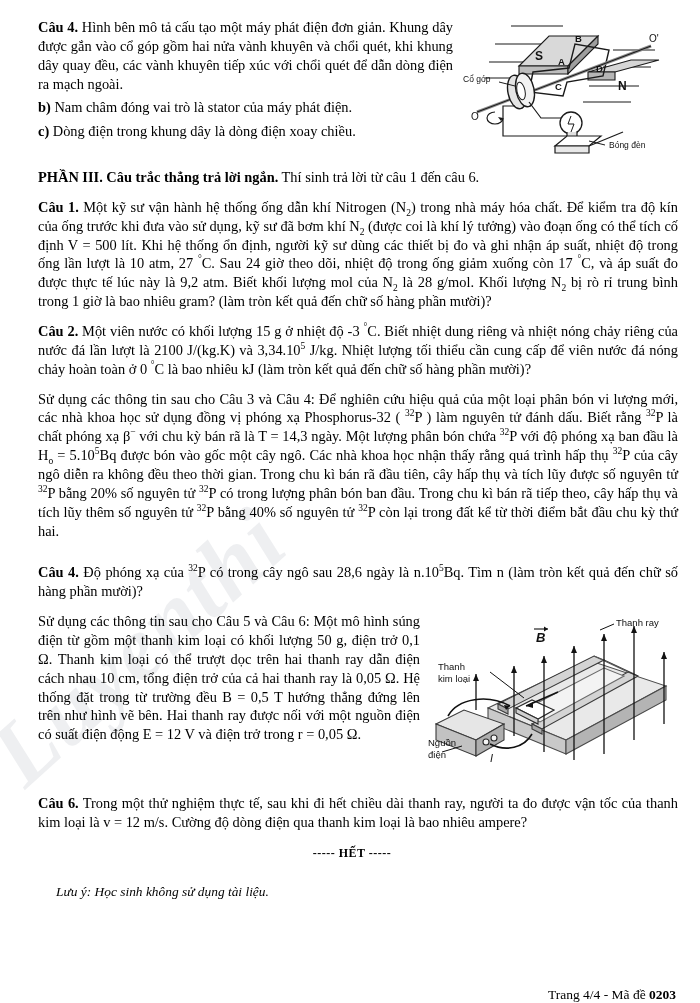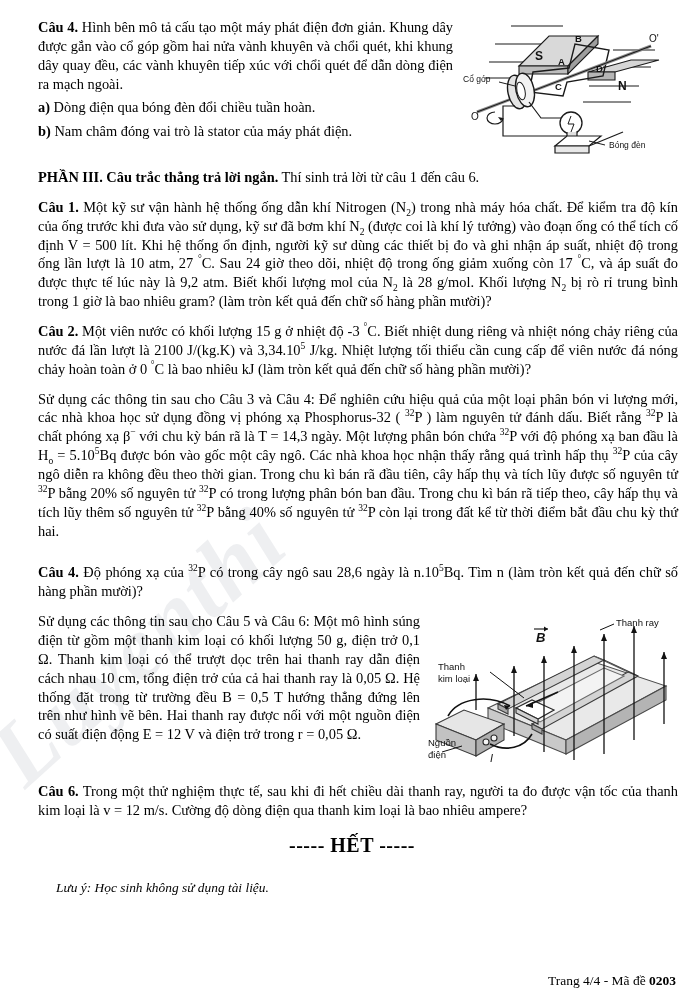--- a/index.html
+++ b/index.html
@@ -64,46 +64,46 @@
     float: right;
     width: 215px;
     height: 140px;
     margin: 2px 0 2px 10px;
     position: relative;
   }
   .fig-rail {
     float: right;
     width: 250px;
     height: 160px;
-    margin: 0 0 4px 8px;
+    margin: 0 0 16px 8px;
     position: relative;
   }
   .block { overflow: hidden; }
 
   .gap-sm { height: 6px; }
   .gap-md { height: 9px; }
 
   .het {
     text-align: center;
     font-weight: bold;
-    font-size: 20px;
+    font-size: 12px;
     margin: 14px 0 4px 0;
     letter-spacing: 0.5px;
   }
   .note {
     font-style: italic;
     font-size: 13.4px;
     line-height: 1.35;
     margin: 22px 0 0 30px;
   }
   .note .note-l1 { display: block; }
   .footer {
     position: absolute;
     right: 24px;
-    bottom: 14px;
+    bottom: 0;
     font-size: 13.5px;
     z-index: 10;
   }
   .footer b { font-weight: bold; }
   svg { display: block; }
   svg text { font-family: "Liberation Sans", sans-serif; }
 </style>
 </head>
 <body>
 
@@ -177,24 +177,24 @@
           <text x="146" y="128">Bóng đèn</text>
         </g>
         <line x1="142" y1="125" x2="126" y2="121" stroke="#1a1a1a" stroke-width="1"></line>
       </svg>
     </div>
 
     <p>
       <span class="lbl">Câu 4.</span><span> Hình bên mô tả cấu tạo một máy phát điện đơn giản. Khung dây được gắn vào cổ góp gồm hai nửa vành khuyên và chổi quét, khi khung dây quay đều, các vành khuyên tiếp xúc với chổi quét để dẫn dòng điện ra mạch ngoài.</span>
     </p>
     <p>
-      <span class="lbl">a)</span><span> Dòng điện qua bóng đèn đổi chiều tuần hoàn.</span>
+      <span class="lbl">b)</span><span> Nam châm đóng vai trò là stator của máy phát điện.</span>
     </p>
     <p>
-      <span class="lbl">b)</span><span> Nam châm đóng vai trò là stator của máy phát điện.</span>
+      <span class="lbl">c)</span><span> Dòng điện trong khung dây là dòng điện xoay chiều.</span>
     </p>
   </div>
 
   <div class="gap-sm"></div>
 
   <p>
     <span class="lbl">PHẦN III. Câu trắc thẳng trả lời ngắn.</span><span> Thí sinh trả lời từ câu 1 đến câu 6.</span>
   </p>
 
   <div class="gap-sm"></div>

